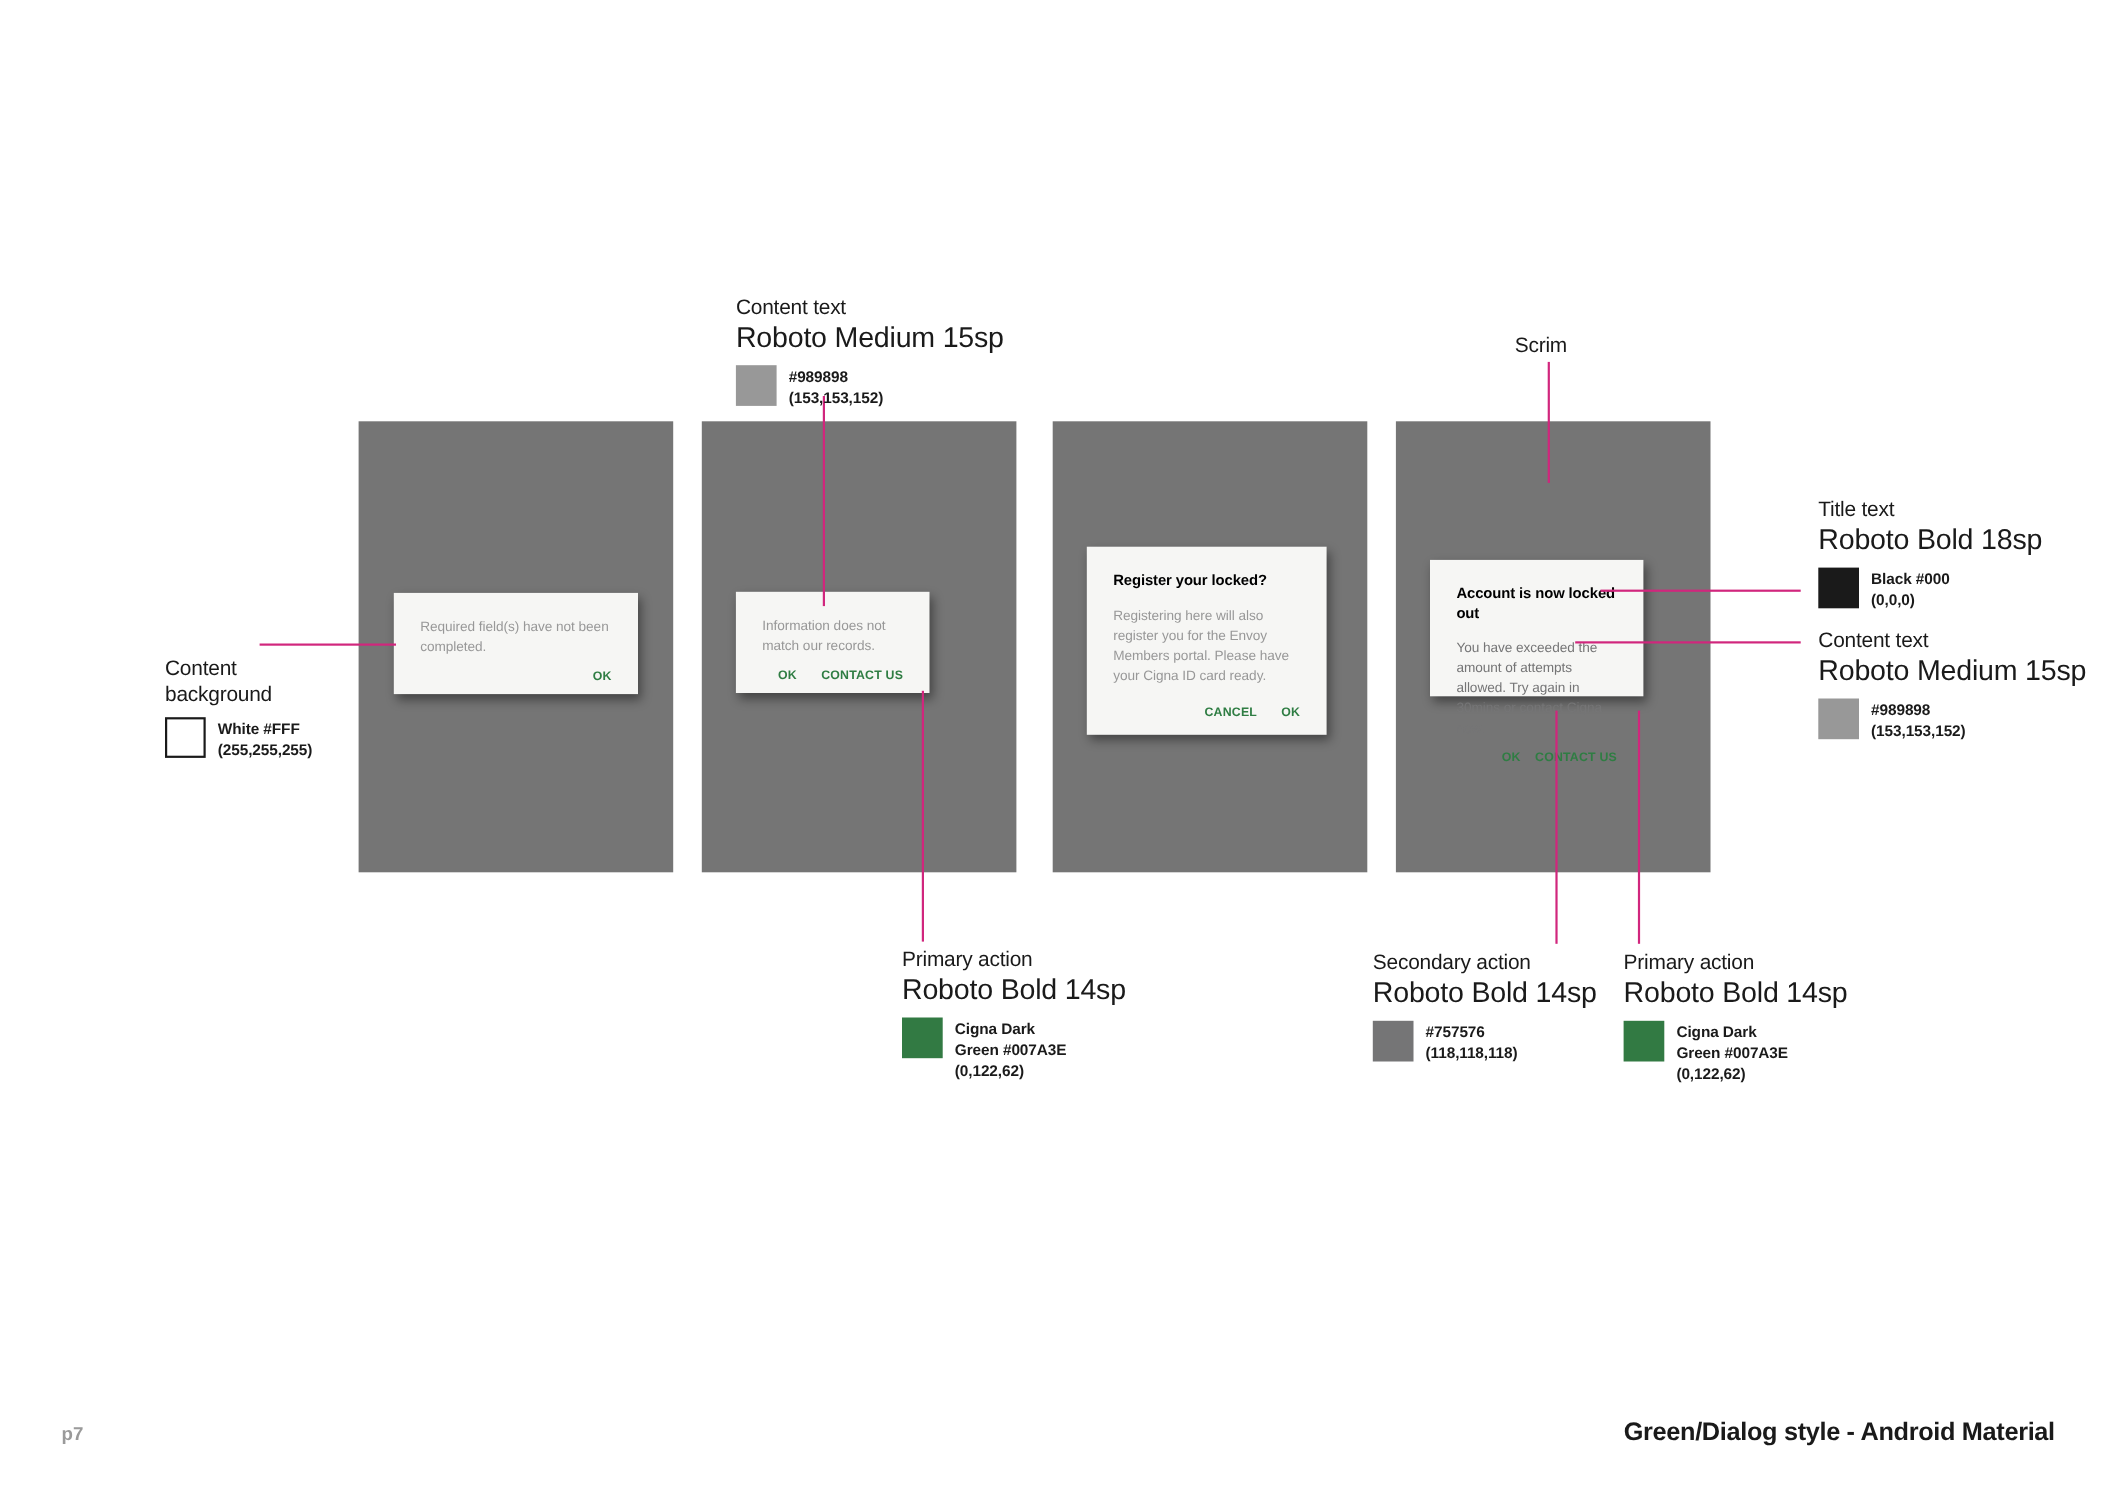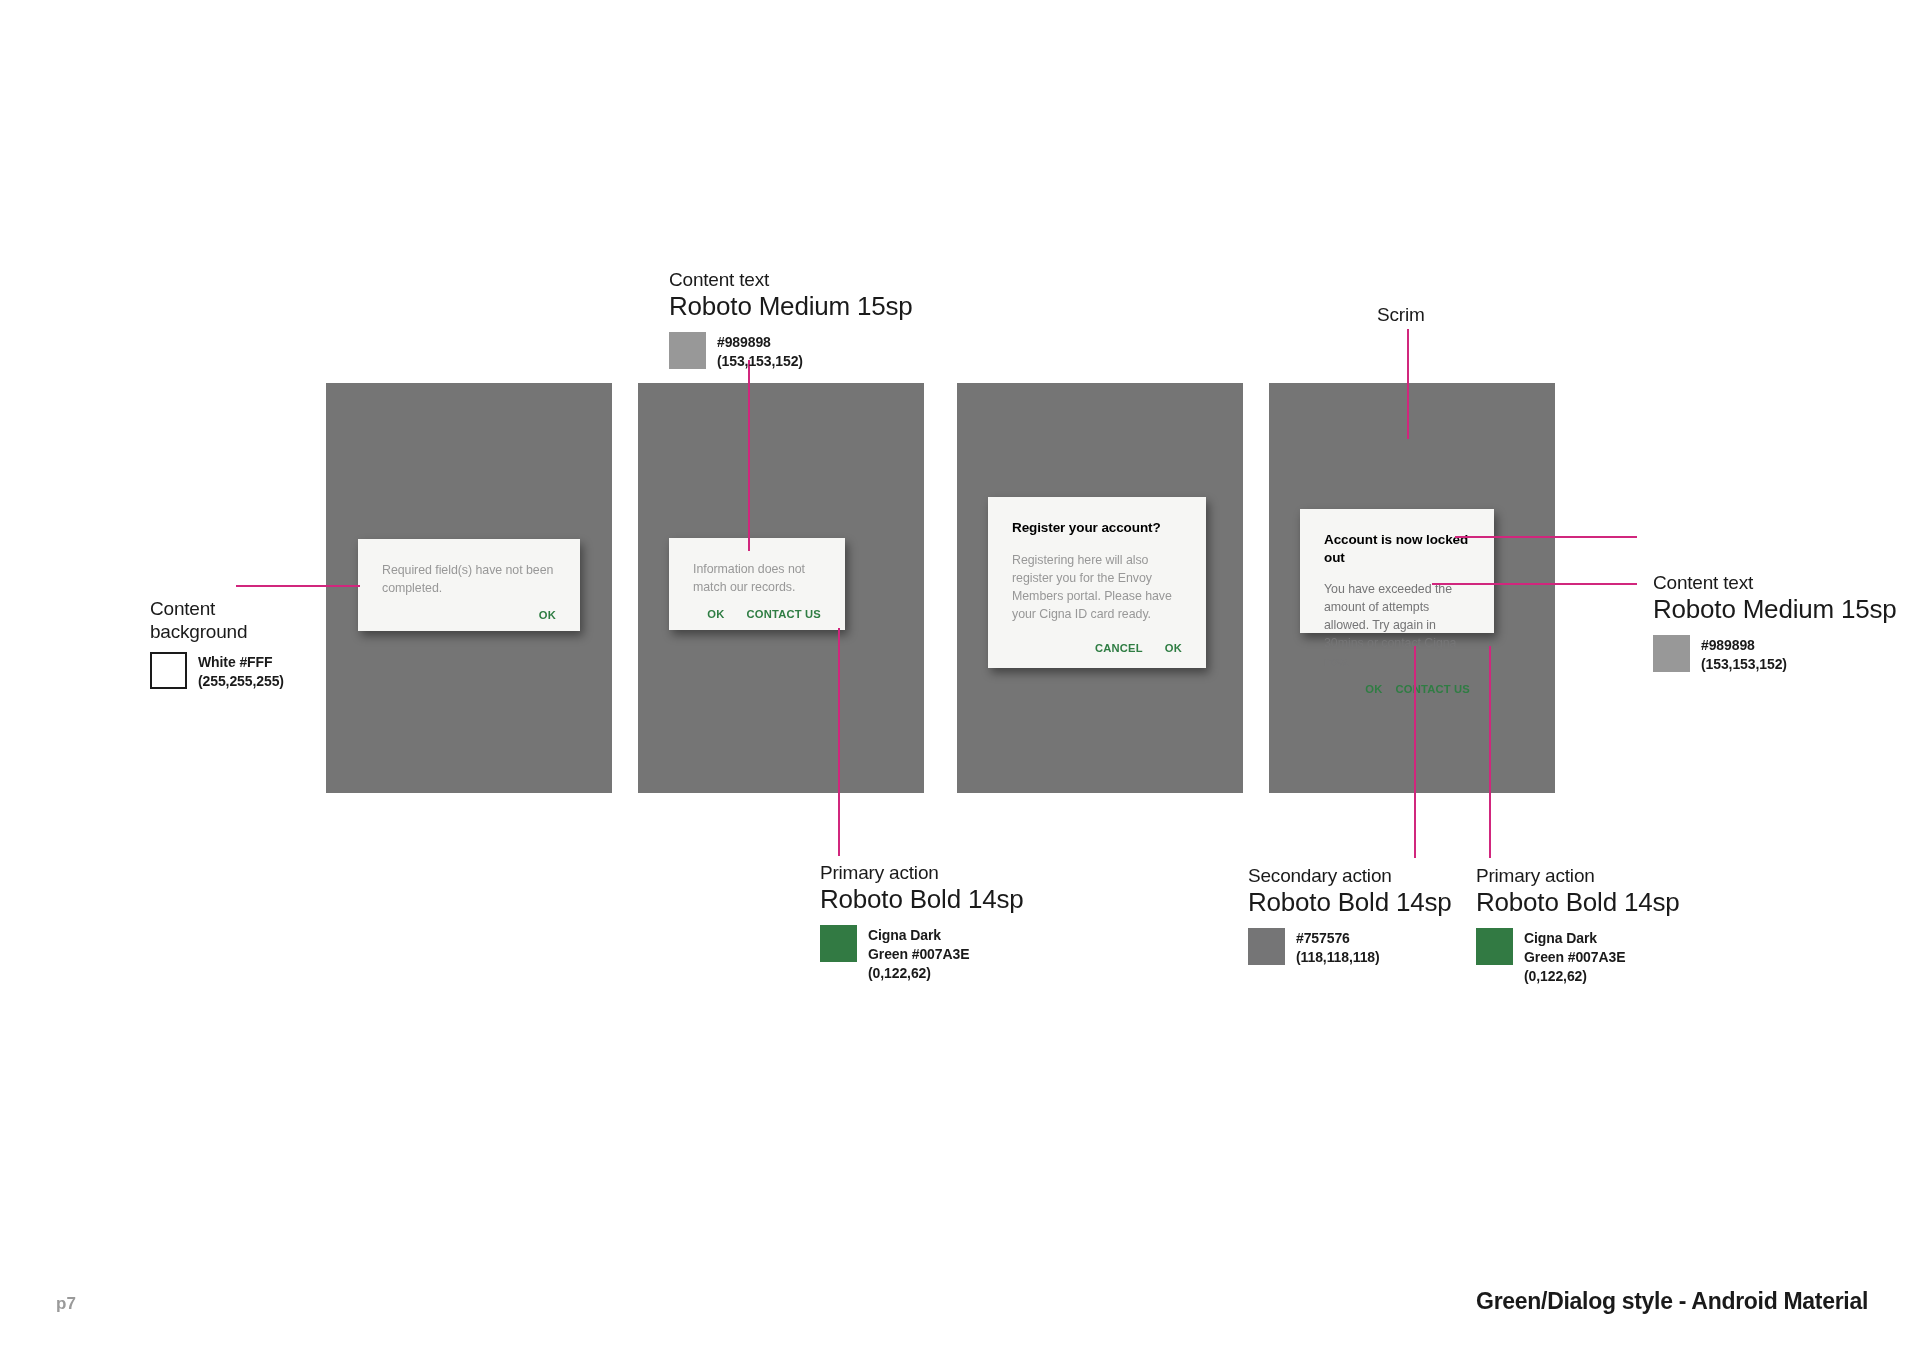--- a/index.html
+++ b/index.html
@@ -164,21 +164,21 @@
 
   <div class="dialog" id="dialog-2">
     <div class="dlg-body">Information does not match our records.</div>
     <div class="dlg-actions">
       <button class="action">OK</button>
       <button class="action">CONTACT US</button>
     </div>
   </div>
 
   <div class="dialog" id="dialog-3">
-    <div class="dlg-title">Register your account?</div>
+    <div class="dlg-title">Register your locked?</div>
     <div class="dlg-body">Registering here will also register you for the Envoy Members portal. Please have your Cigna ID card ready.</div>
     <div class="dlg-actions">
       <button class="action secondary">CANCEL</button>
       <button class="action">OK</button>
     </div>
   </div>
 
   <div class="dialog" id="dialog-4">
     <div class="dlg-title">Account is now locked out</div>
     <div class="dlg-body dark">You have exceeded the amount of attempts allowed. Try again in 30mins or contact Cigna now.</div>
@@ -221,20 +221,29 @@
       <div class="swatch" style="background:#989898;"></div>
       <div class="swatch-text">#989898
 (153,153,152)</div>
     </div>
   </div>
 
   <div class="anno" id="anno-scrim" style="left:1377px; top:303px;">
     <div class="anno-heading">Scrim</div>
   </div>
 
+  <div class="anno" id="anno-title-text" style="left:1653px; top:452px;">
+    <div class="anno-heading">Title text</div>
+    <div class="anno-sub">Roboto Bold 18sp</div>
+    <div class="swatch-row">
+      <div class="swatch" style="background:#1a1a1a;"></div>
+      <div class="swatch-text">Black #000
+(0,0,0)</div>
+    </div>
+  </div>
 
   <div class="anno" id="anno-content-text-right" style="left:1653px; top:571px;">
     <div class="anno-heading">Content text</div>
     <div class="anno-sub">Roboto Medium 15sp</div>
     <div class="swatch-row">
       <div class="swatch" style="background:#989898;"></div>
       <div class="swatch-text">#989898
 (153,153,152)</div>
     </div>
   </div>

